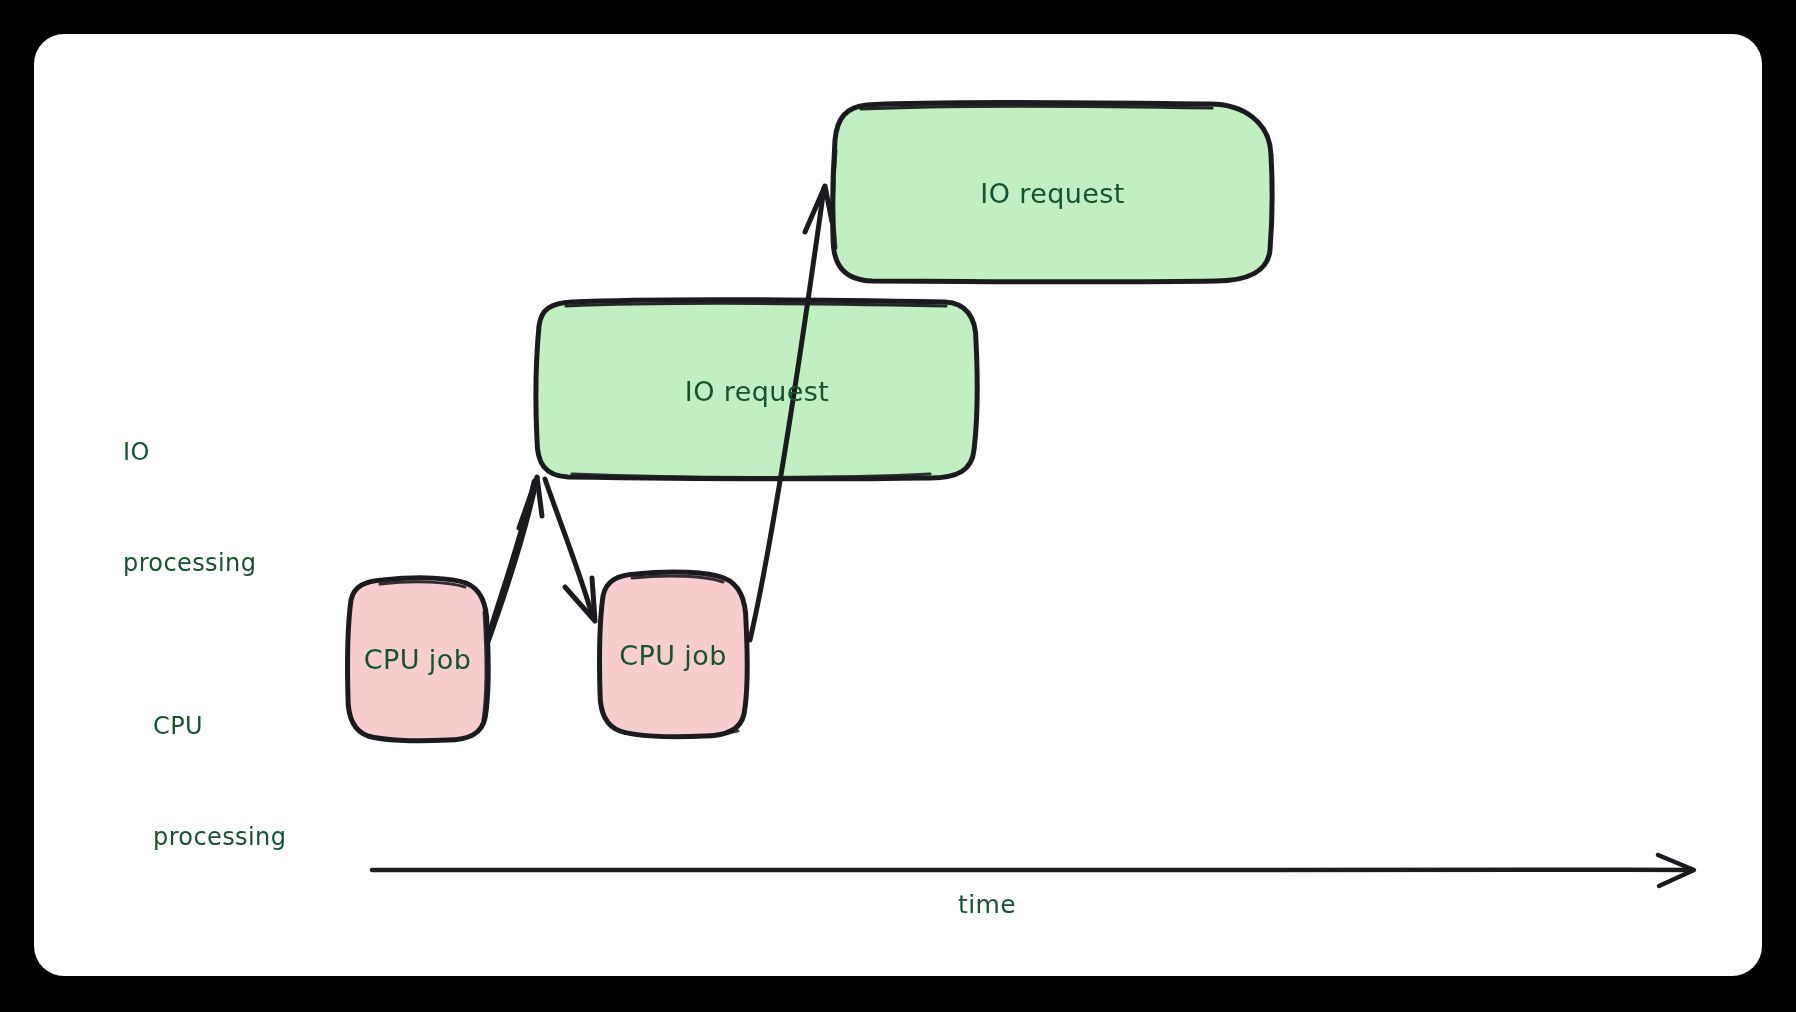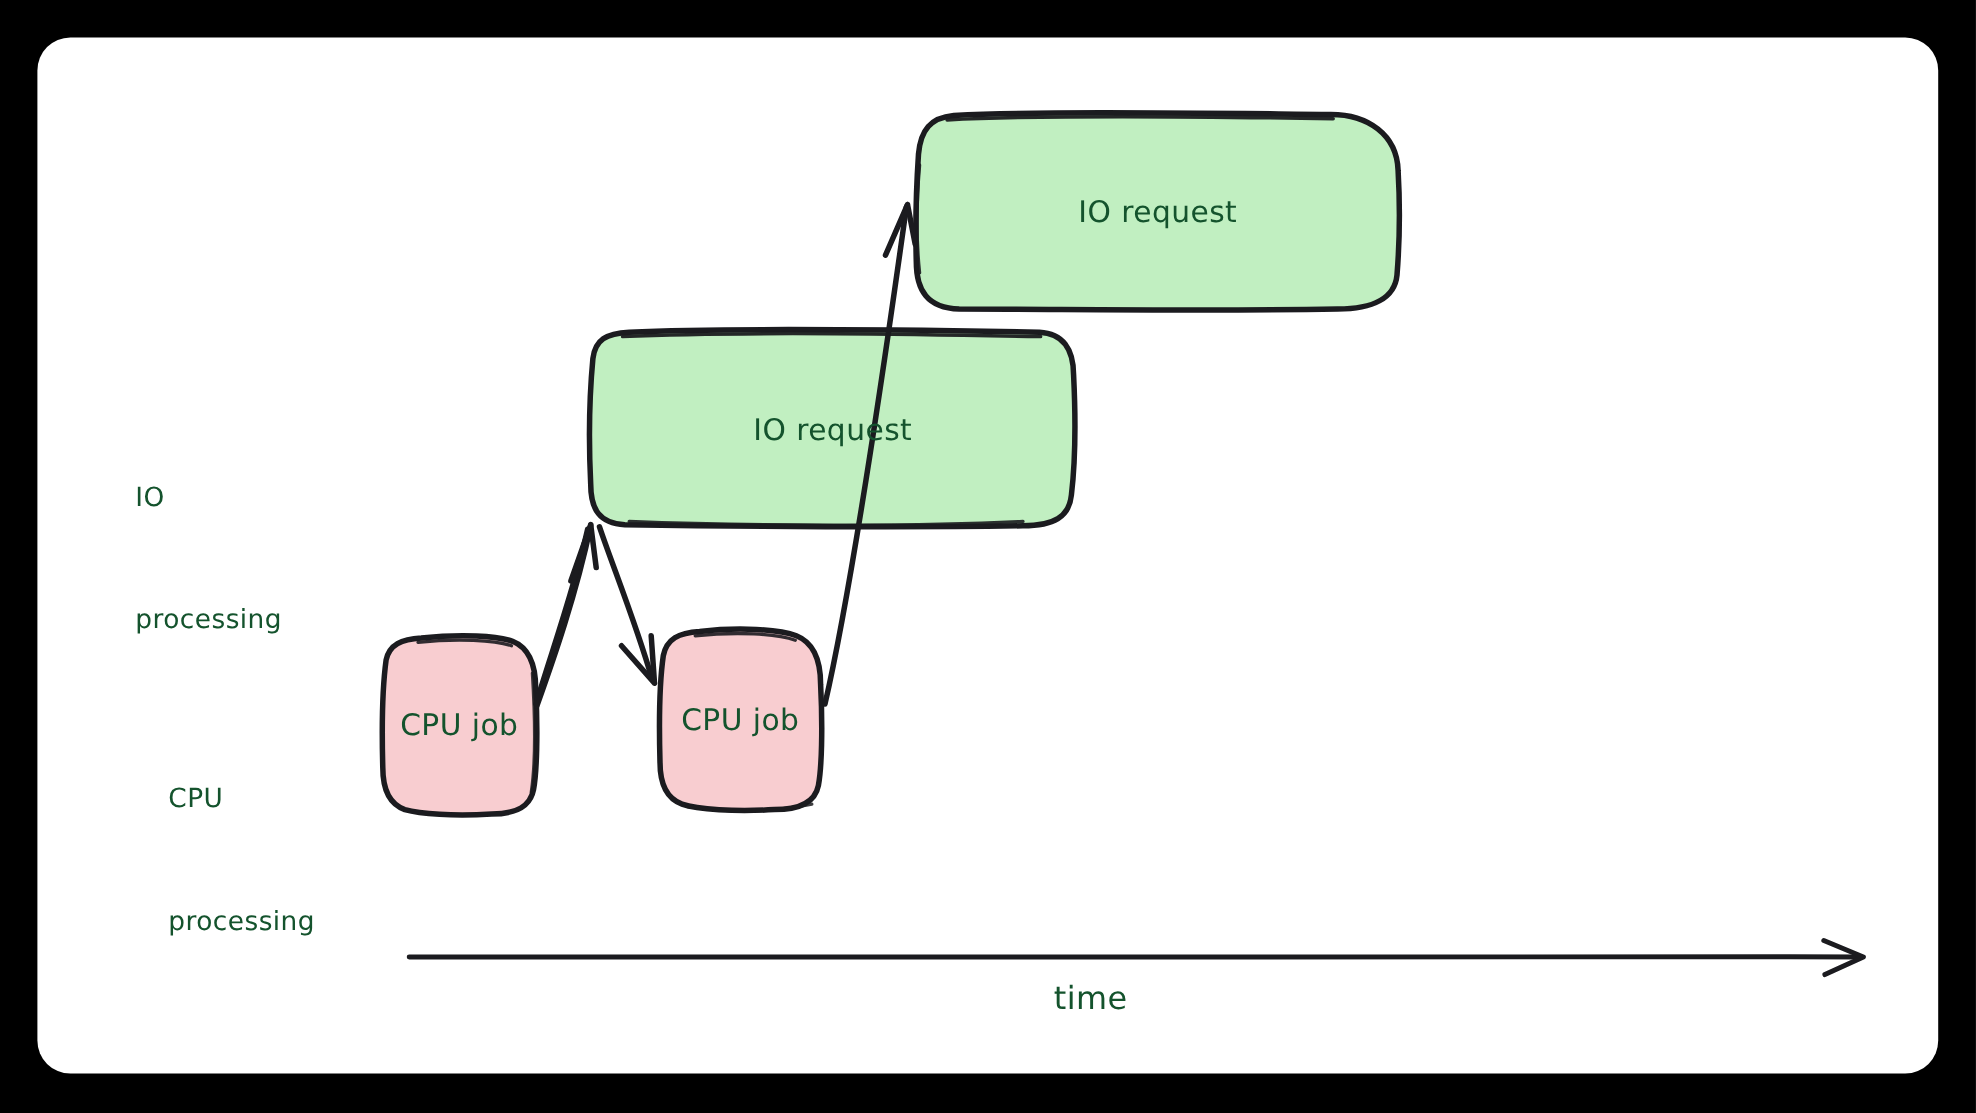--- a/index.html
+++ b/index.html
@@ -52,21 +52,21 @@
     letter-spacing: 0.4px;
   }
   .axis-label {
     font-size: 24px;
     line-height: 37px;
   }
   .box-label {
     font-size: 27px;
   }
   .time-label {
-    font-size: 29px;
+    font-size: 25px;
   }
 </style>
 </head>
 <body>
 
 <div id="frame">
   <div id="canvas">
     <div id="scene">
 
       <svg class="layer" viewBox="0 0 1796 1012">

